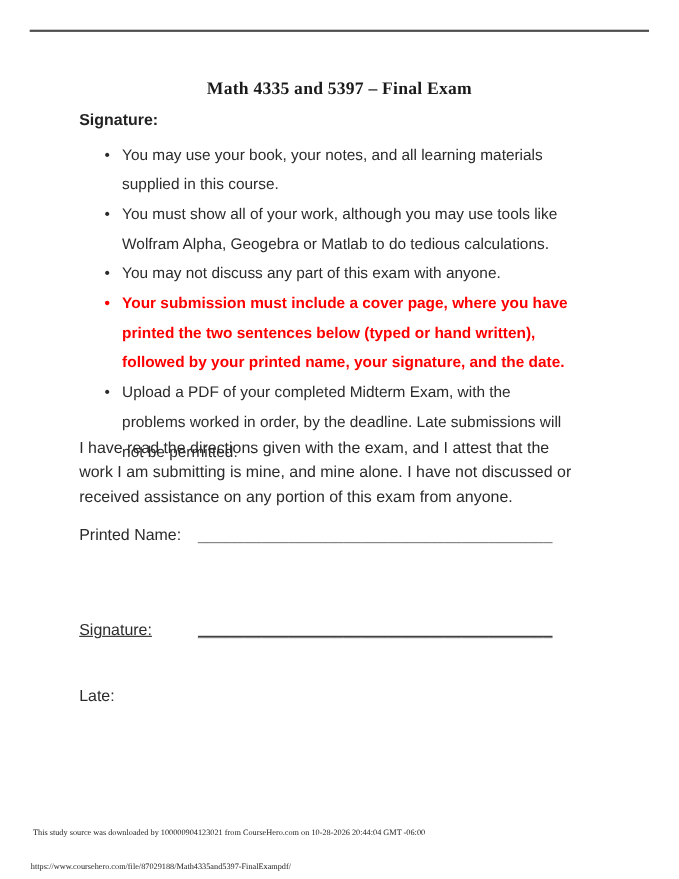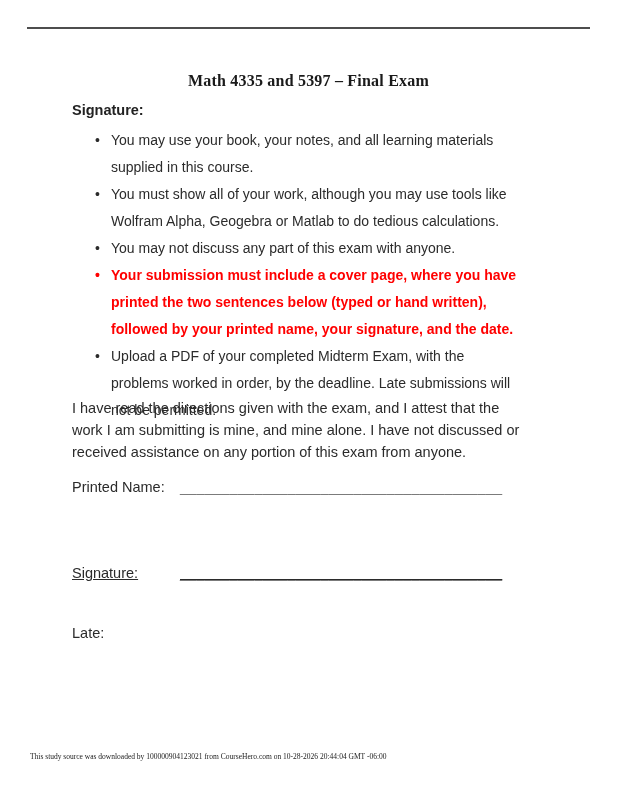--- a/index.html
+++ b/index.html
@@ -160,14 +160,15 @@
     <span class="field-label">Signature:</span>
     <span class="field-blank">_______________________________________</span>
   </div>
 
   <div class="field-row row-date">
     <span class="field-label">Late:</span>
   </div>
 
   <div class="footer-note">This study source was downloaded by 100000904123021 from CourseHero.com on 10-28-2026 20:44:04 GMT -06:00</div>
 
+  <a class="footer-url" href="#">https://www.coursehero.com/file/87029188/Math4335and5397-FinalExampdf/</a>
 
 </div>
 
 </body></html>

